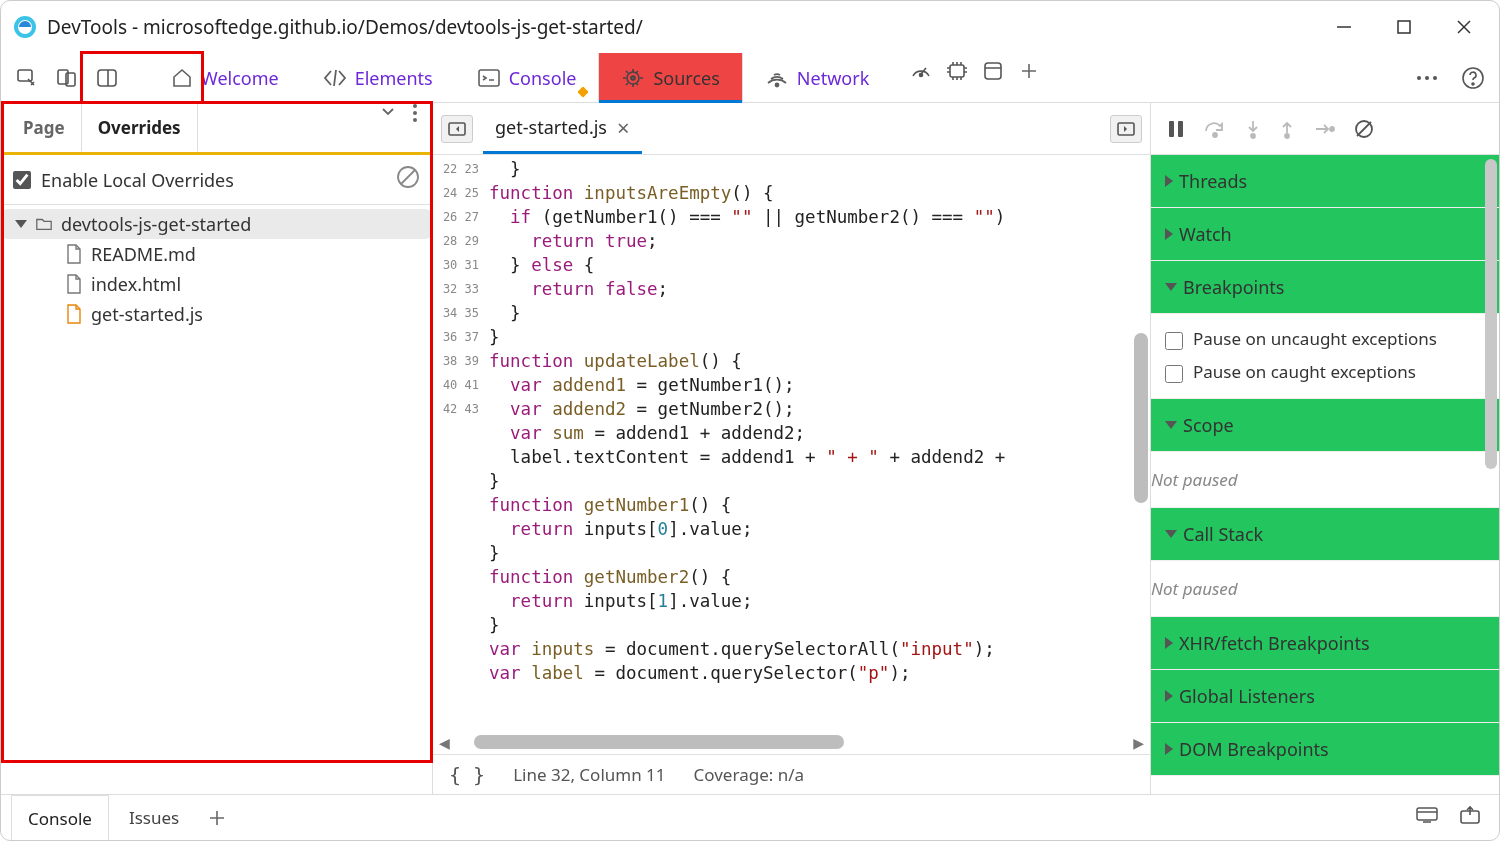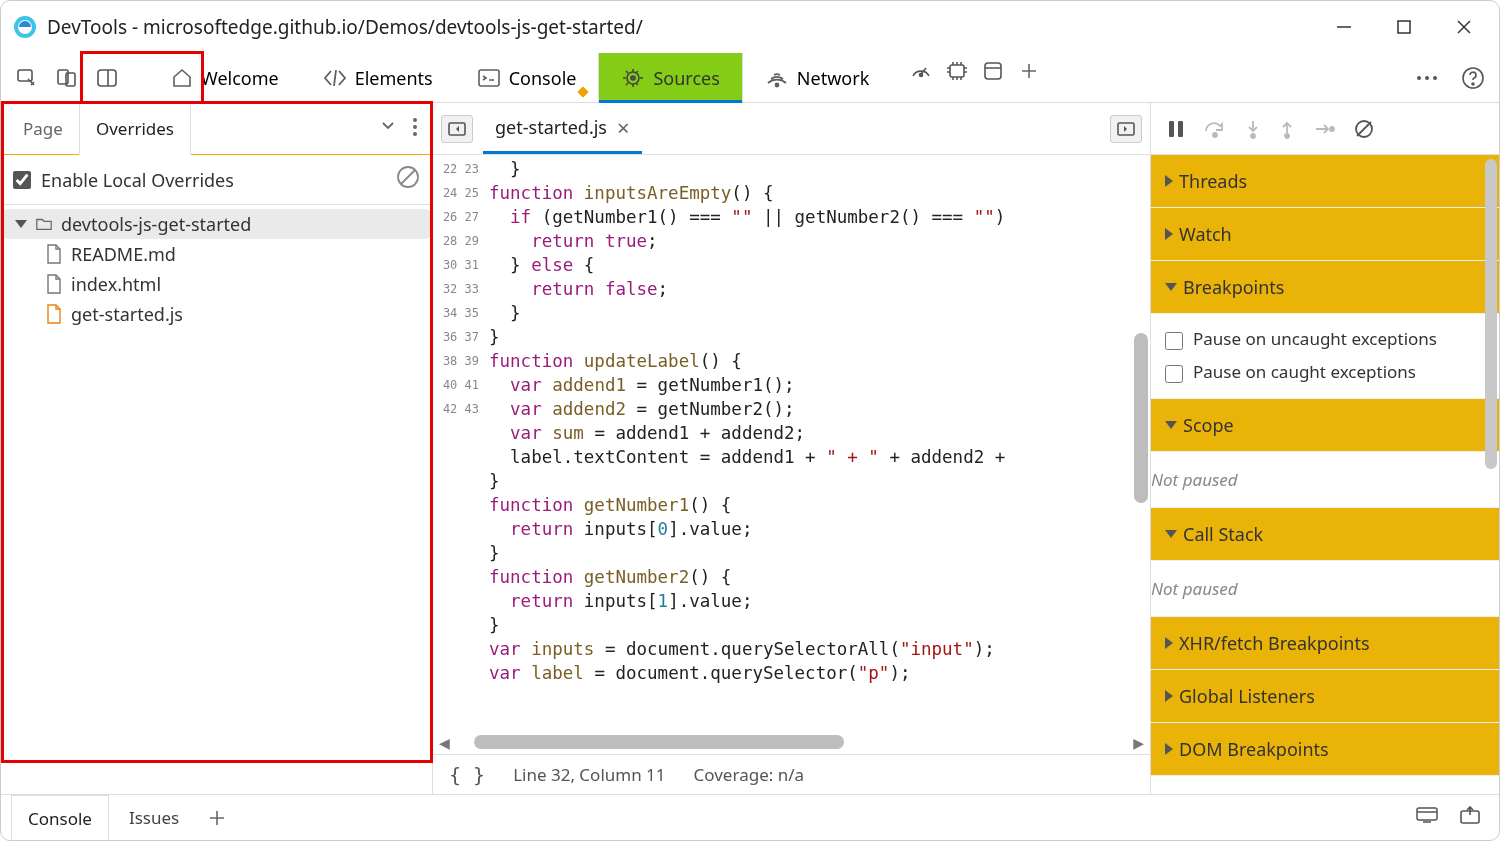--- a/index.html
+++ b/index.html
@@ -40,26 +40,26 @@
   .tool-btn {
     width: 36px; height: 36px;
     display: flex; align-items: center; justify-content: center;
     color: #555;
     border-radius: 4px;
   }
   .main-tabs { display: flex; align-items: stretch; height: 100%; margin-left: 20px; }
   .main-tab {
     display: flex; align-items: center; gap: 8px;
     padding: 0 22px;
-    color: #000000;
+    color: #6d28d9;
     font-size: 18px;
     position: relative;
   }
   .main-tab svg { stroke: #5f5f5f; }
-  .main-tab.active { color: #333; border: 1px solid #ddd; border-bottom: none; border-top: none; background: #84cc16; }
+  .main-tab.active { color: #333; border: 1px solid #ddd; border-bottom: none; border-top: none; background: #ef4444; }
   .main-tab.active::after {
     content: ""; position: absolute; left: 0; right: 0; bottom: -1px;
     height: 3px; background: #0078d4;
   }
   .main-tab.active svg { stroke: #444; }
   .right-tools { margin-left: auto; display: flex; align-items: center; gap: 10px; }
 
   
   .workspace {
     display: flex;
@@ -91,25 +91,26 @@
     pointer-events: none;
     top: -52px;
     left: 79px;
     width: 124px;
     height: 52px;
     z-index: 10;
   }
   .sidebar-tabs {
     height: 52px;
     display: flex;
-    align-items: center;
-    border-bottom: 1px solid #eab308;
+    align-items: flex-start;
+    border-bottom: 3px solid #eab308;
     padding: 0 6px;
     gap: 0;
     position: relative;
+    font-weight: bold;
   }
   .side-tab {
     padding: 0 16px;
     height: 100%;
     display: flex; align-items: center;
     color: #666;
     font-size: 17px;
   }
   .side-tab.active { color: #222; border: 1px solid #ddd; border-top: none; border-bottom: 1px solid #fff; margin-bottom: -1px; background: #fff; }
   .side-tools { margin-left: auto; display: flex; gap: 16px; padding-right: 8px; }
@@ -123,21 +124,21 @@
   .overrides-check input { width: 18px; height: 18px; accent-color: #555; }
   .overrides-check .clear { margin-left: auto; }
 
   .tree { padding: 4px 0; font-size: 18px; overflow: auto; }
   .tree-row {
     display: flex; align-items: center; gap: 8px;
     padding: 3px 10px 3px 14px;
     border-radius: 7px;
   }
   .tree-row.folder { background: #eaeaea; }
-  .tree-row.file { padding-left: 44px; }
+  .tree-row.file { padding-left: 64px; }
   .file-icon { width: 18px; height: 22px; }
 
   
   .editor-pane {
     flex: 1;
     display: flex;
     flex-direction: column;
     border-right: 1px solid #ddd;
     min-width: 0;
   }
@@ -225,21 +226,21 @@
   }
   .dbg-btn { color: #666; display: flex; }
   .dbg-btn.disabled { opacity: 0.4; }
   .dbg-sections { flex: 1; overflow: auto; }
   .section-header {
     display: flex; align-items: center; gap: 6px;
     padding: 14px 14px;
     font-size: 18px;
     color: #333;
     border-bottom: 1px solid #eee;
-    background: #eab308;
+    background: #22c55e;
   }
   .section-body {
     padding: 8px 12px 10px 12px;
     font-size: 17px;
     border-bottom: 1px solid #eee;
   }
   .section-body.empty {
     text-align: left;
     color: #888;
     font-style: italic;

